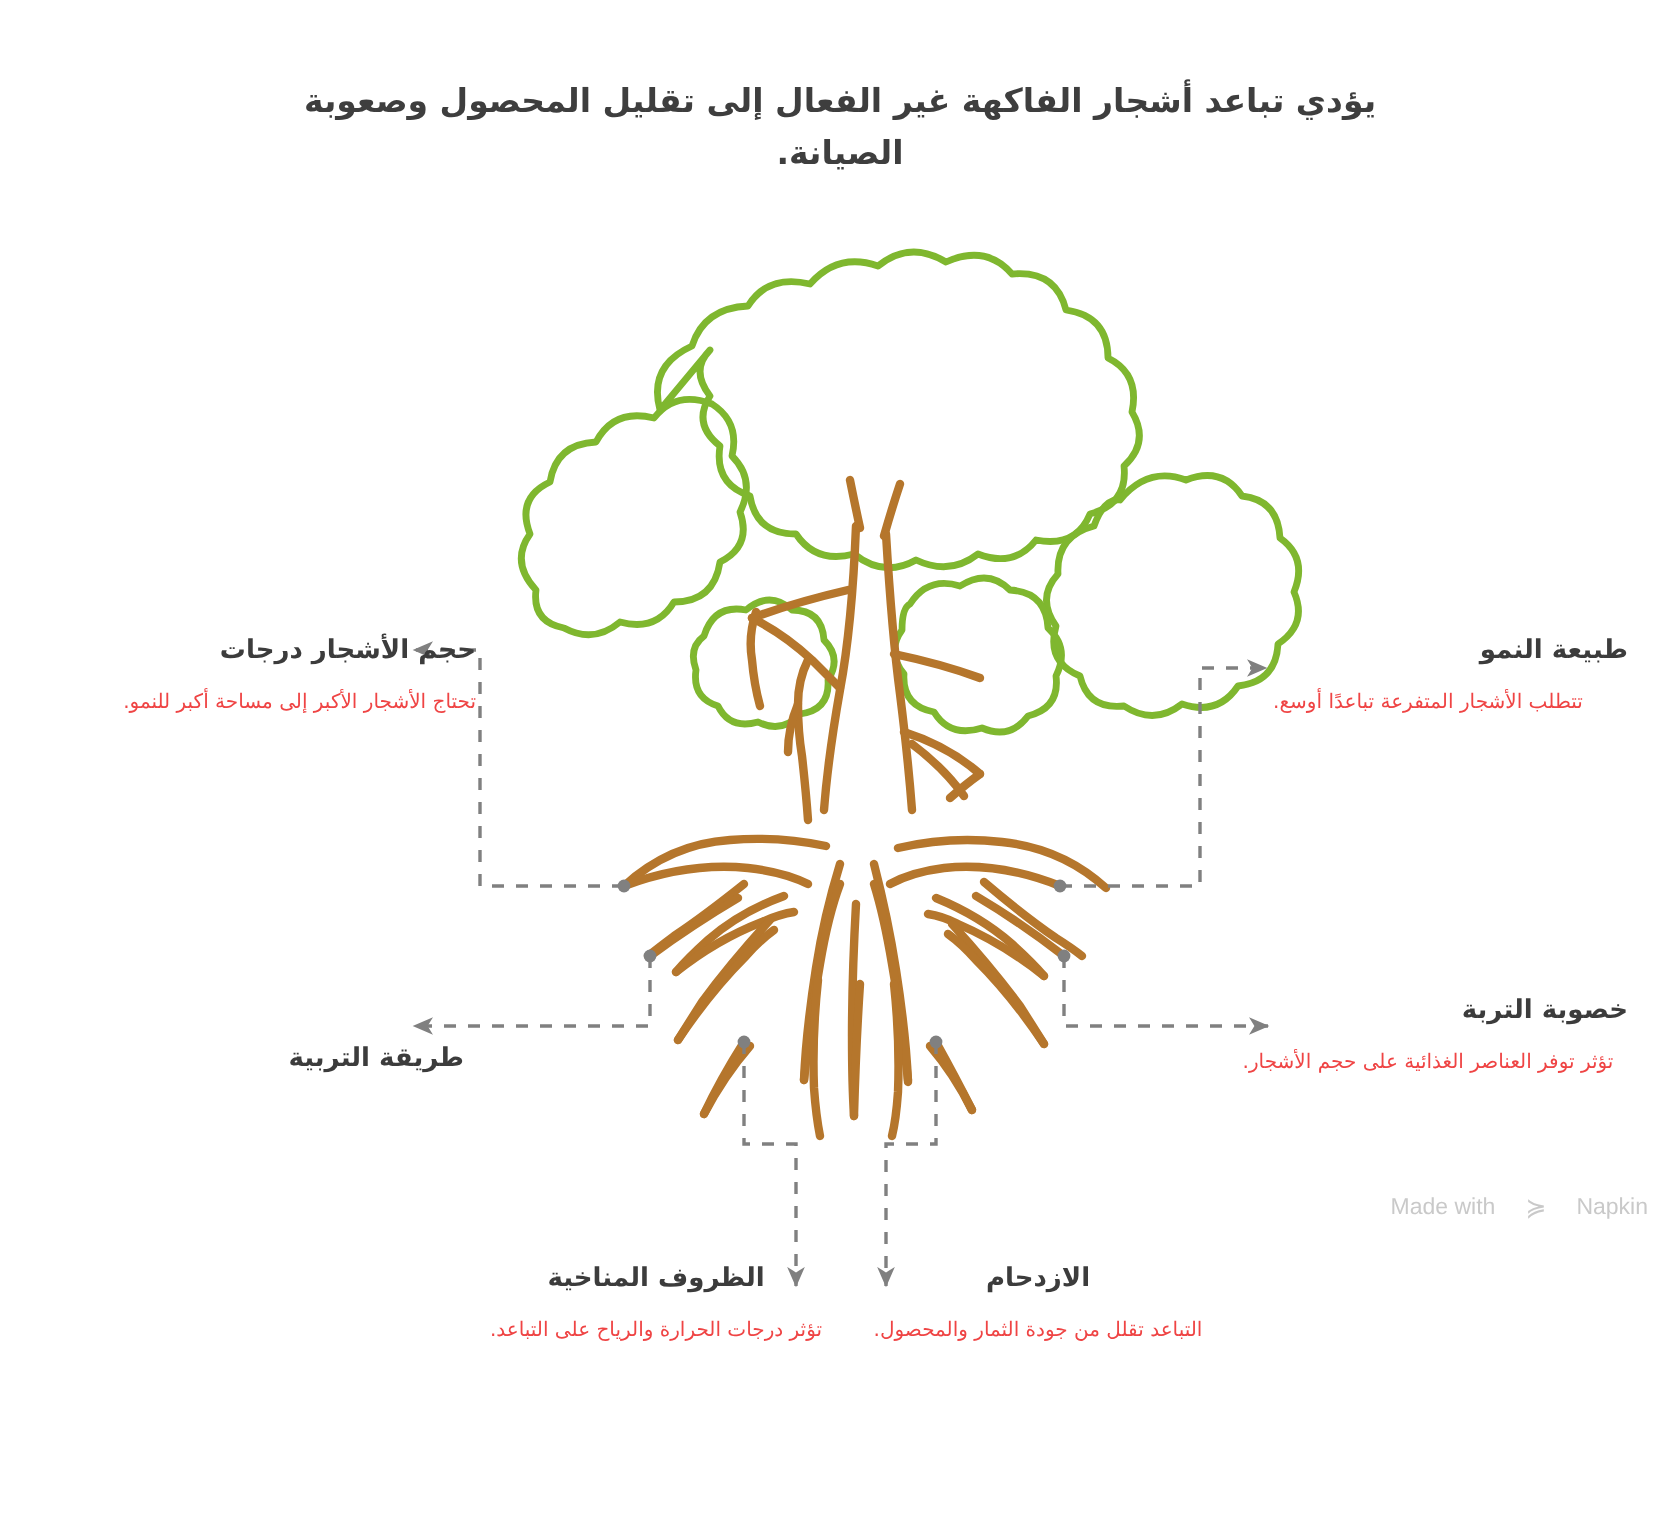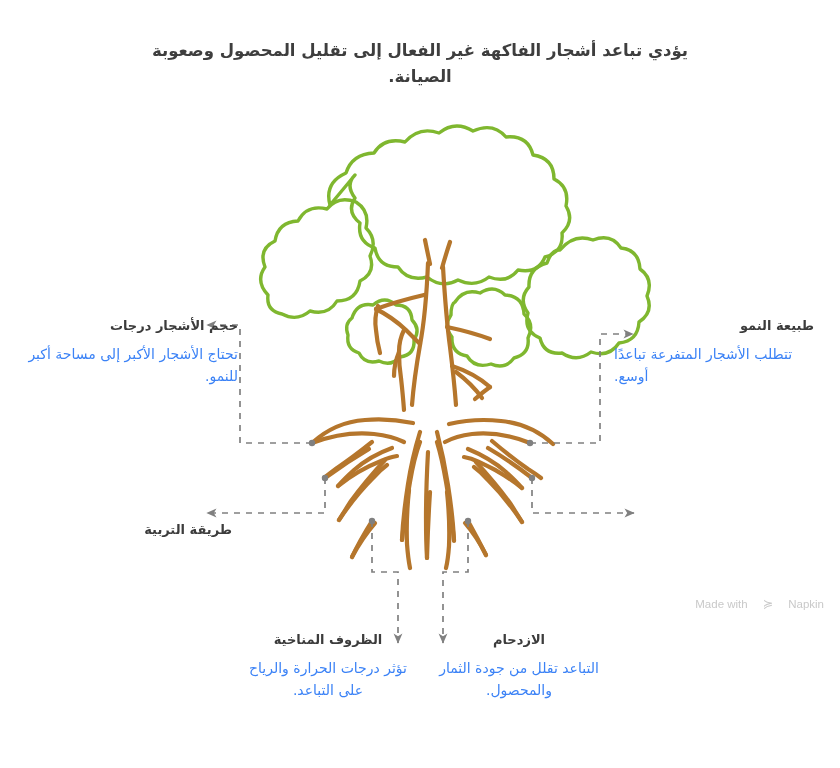--- a/index.html
+++ b/index.html
@@ -23,32 +23,32 @@
 
   svg.art{position:absolute;left:0;top:0;width:840px;height:768px;pointer-events:none;}
 
   .node{position:absolute;direction:rtl;}
   .node .hd{
     font-size:13px;font-weight:bold;color:#3c3c3c;
     line-height:1.3;white-space:nowrap;
   }
   .node .bd{
     margin-top:9px;
-    font-size:14px;font-weight:normal;color:#3b82f6;
+    font-size:10px;font-weight:normal;color:#ef4444;
     line-height:1.55;
   }
 
   
   .n-left{width:212px;text-align:right;}
   .n-left .hd{text-align:right;}
   .n-left .bd{text-align:right;}
   
   .n-right{width:200px;text-align:right;}
   .n-right .hd{text-align:right;}
-  .n-right .bd{text-align:left;}
+  .n-right .bd{text-align:center;}
 
   .n-bottom{width:170px;text-align:center;}
   .n-bottom .hd{text-align:center;}
   .n-bottom .bd{text-align:center;}
 
   #lbl-size{left:26px;top:318px;}
   #lbl-growth{right:26px;top:318px;}
   #lbl-training{left:20px;top:498px;margin-top:24px;}
   #lbl-fertility{right:26px;top:498px;}
   #lbl-climate{left:243px;top:632px;}
@@ -202,20 +202,24 @@
 
   <div class="node n-right" id="lbl-growth">
     <div class="hd">طبيعة النمو</div>
     <div class="bd">تتطلب الأشجار المتفرعة تباعدًا أوسع.</div>
   </div>
 
   <div class="node n-left" id="lbl-training">
     <div class="hd">طريقة التربية</div>
   </div>
 
+  <div class="node n-right" id="lbl-fertility">
+    <div class="hd">خصوبة التربة</div>
+    <div class="bd">تؤثر توفر العناصر الغذائية على حجم الأشجار.</div>
+  </div>
 
   <div class="node n-bottom" id="lbl-climate">
     <div class="hd">الظروف المناخية</div>
     <div class="bd">تؤثر درجات الحرارة والرياح على التباعد.</div>
   </div>
 
   <div class="node n-bottom" id="lbl-crowding">
     <div class="hd">الازدحام</div>
     <div class="bd">التباعد تقلل من جودة الثمار والمحصول.</div>
   </div>

